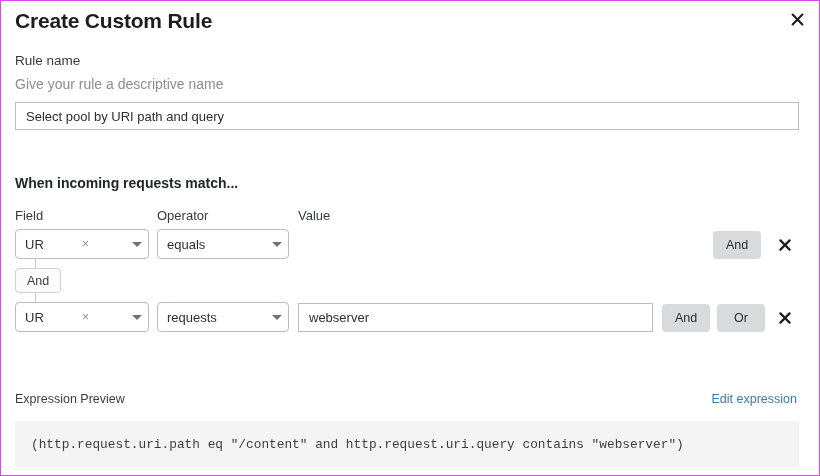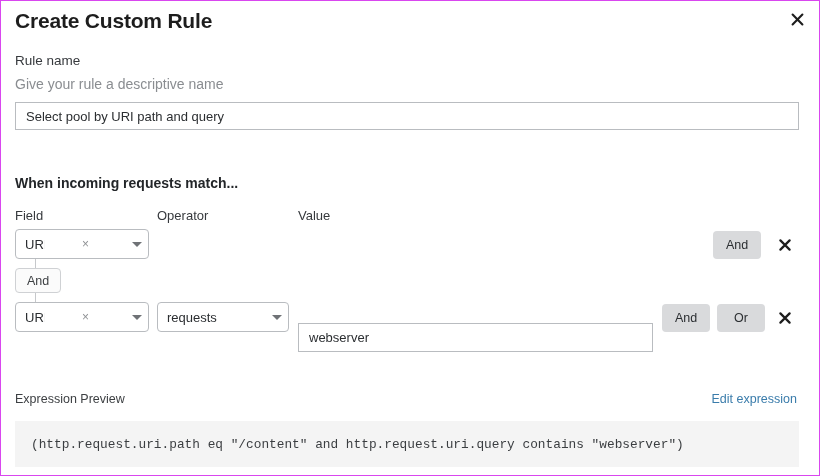--- a/index.html
+++ b/index.html
@@ -229,20 +229,26 @@
   <div class="col-label" style="left:297px; top:207px;">Value</div>
 
   <div class="combo" style="left:14px; top:228px; width:134px;">
     <span class="combo-value">URI Path</span>
     <span class="combo-clear">×</span>
     <span class="combo-caret">
         <span class="caret-tri"></span>
       </span>
   </div>
 
+  <div class="combo" style="left:156px; top:228px; width:132px;">
+    <span class="combo-value">equals</span>
+    <span class="combo-caret">
+        <span class="caret-tri"></span>
+      </span>
+  </div>
 
 
   <div class="pill-btn" style="left:712px; top:230px; width:48px;">And</div>
 
   <div class="row-delete" style="left:775px; top:235px;">
     <svg width="12" height="12" viewBox="0 0 12 12" aria-hidden="true">
       <path d="M1.4 1.4 L10.6 10.6 M10.6 1.4 L1.4 10.6" stroke="#1d1d1d" stroke-width="2.2" stroke-linecap="round"></path>
     </svg>
   </div>
 
@@ -258,21 +264,21 @@
       </span>
   </div>
 
   <div class="combo" style="left:156px; top:301px; width:132px;">
     <span class="combo-value">requests</span>
     <span class="combo-caret">
         <span class="caret-tri"></span>
       </span>
   </div>
 
-  <input class="text-input" style="left: 297px; top: 302px; width: 355px; height: 29px; margin-top: 20px;" value="webserver">
+  <input class="text-input" style="left: 297px; top: 302px; width: 355px; height: 29px;" value="webserver">
 
   <div class="pill-btn" style="left:661px; top:303px; width:48px;">And</div>
   <div class="pill-btn" style="left:716px; top:303px; width:48px;">Or</div>
 
   <div class="row-delete" style="left:775px; top:308px;">
     <svg width="12" height="12" viewBox="0 0 12 12" aria-hidden="true">
       <path d="M1.4 1.4 L10.6 10.6 M10.6 1.4 L1.4 10.6" stroke="#1d1d1d" stroke-width="2.2" stroke-linecap="round"></path>
     </svg>
   </div>
 

